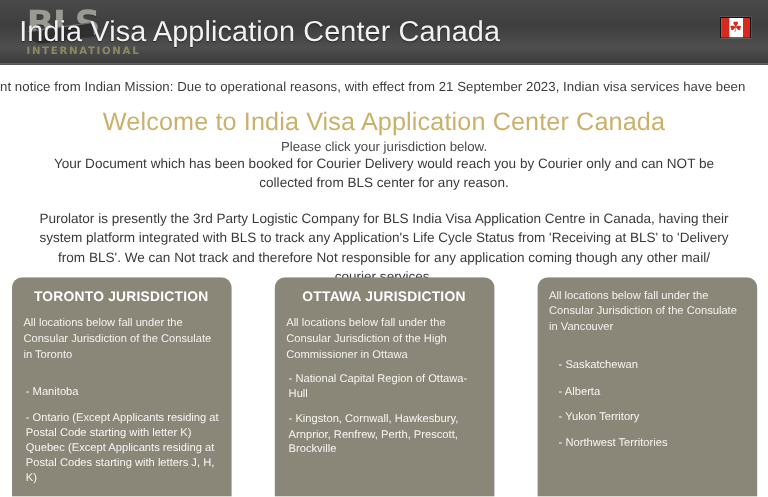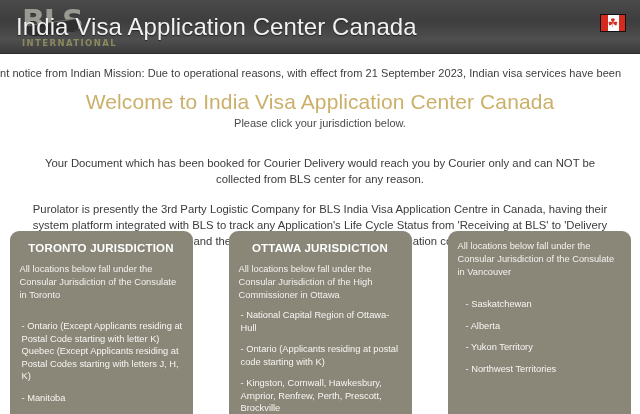--- a/index.html
+++ b/index.html
@@ -148,21 +148,21 @@
     letter-spacing: 0.1px;
   }
 
   .subtitle {
     margin: 3px 0 0 0;
     font-size: 11px;
     color: #4a4a4a;
   }
 
   .para {
-    margin: 26px auto 0 auto;
+    margin: 0 auto 0 auto;
     max-width: 576px;
     font-size: 11.3px;
     line-height: 16px;
     color: #3b3b3b;
   }
   .para.second {
     margin-top: 14px;
   }
 
   
@@ -259,33 +259,32 @@
     <p class="para">Your Document which has been booked for Courier Delivery would reach you by Courier only and can NOT be collected from BLS center for any reason.</p>
     <p class="para second">Purolator is presently the 3rd Party Logistic Company for BLS India Visa Application Centre in Canada, having their system platform integrated with BLS to track any Application's Life Cycle Status from 'Receiving at BLS' to 'Delivery from BLS'. We can Not track and therefore Not responsible for any application coming though any other mail/ courier services.</p>
   </div>
 
   <div class="panels">
 
     <div class="panel toronto">
       <div class="panel-title">TORONTO JURISDICTION</div>
       <div class="panel-desc">All locations below fall under the Consular Jurisdiction of the Consulate in Toronto</div>
       <ul class="panel-list">
+        <li>- Manitoba</li>
         <li>- Ontario (Except Applicants residing at Postal Code starting with letter K) Quebec (Except Applicants residing at Postal Codes starting with letters J, H, K)</li>
-        <li>- Manitoba</li>
         <li>- New Brunswick</li>
 
       </ul>
     </div>
 
     <div class="panel ottawa">
       <div class="panel-title">OTTAWA JURISDICTION</div>
       <div class="panel-desc">All locations below fall under the Consular Jurisdiction of the High Commissioner in Ottawa</div>
       <ul class="panel-list">
         <li>- National Capital Region of Ottawa- Hull</li>
-        <li>- Ontario (Applicants residing at postal code starting with K)</li>
         <li>- Kingston, Cornwall, Hawkesbury, Arnprior, Renfrew, Perth, Prescott, Brockville</li>
       </ul>
     </div>
 
     <div class="panel vancouver">
       <div class="panel-desc">All locations below fall under the Consular Jurisdiction of the Consulate in Vancouver</div>
       <ul class="panel-list">
         <li>- Saskatchewan</li>
         <li>- Alberta</li>
         <li>- Yukon Territory</li>

